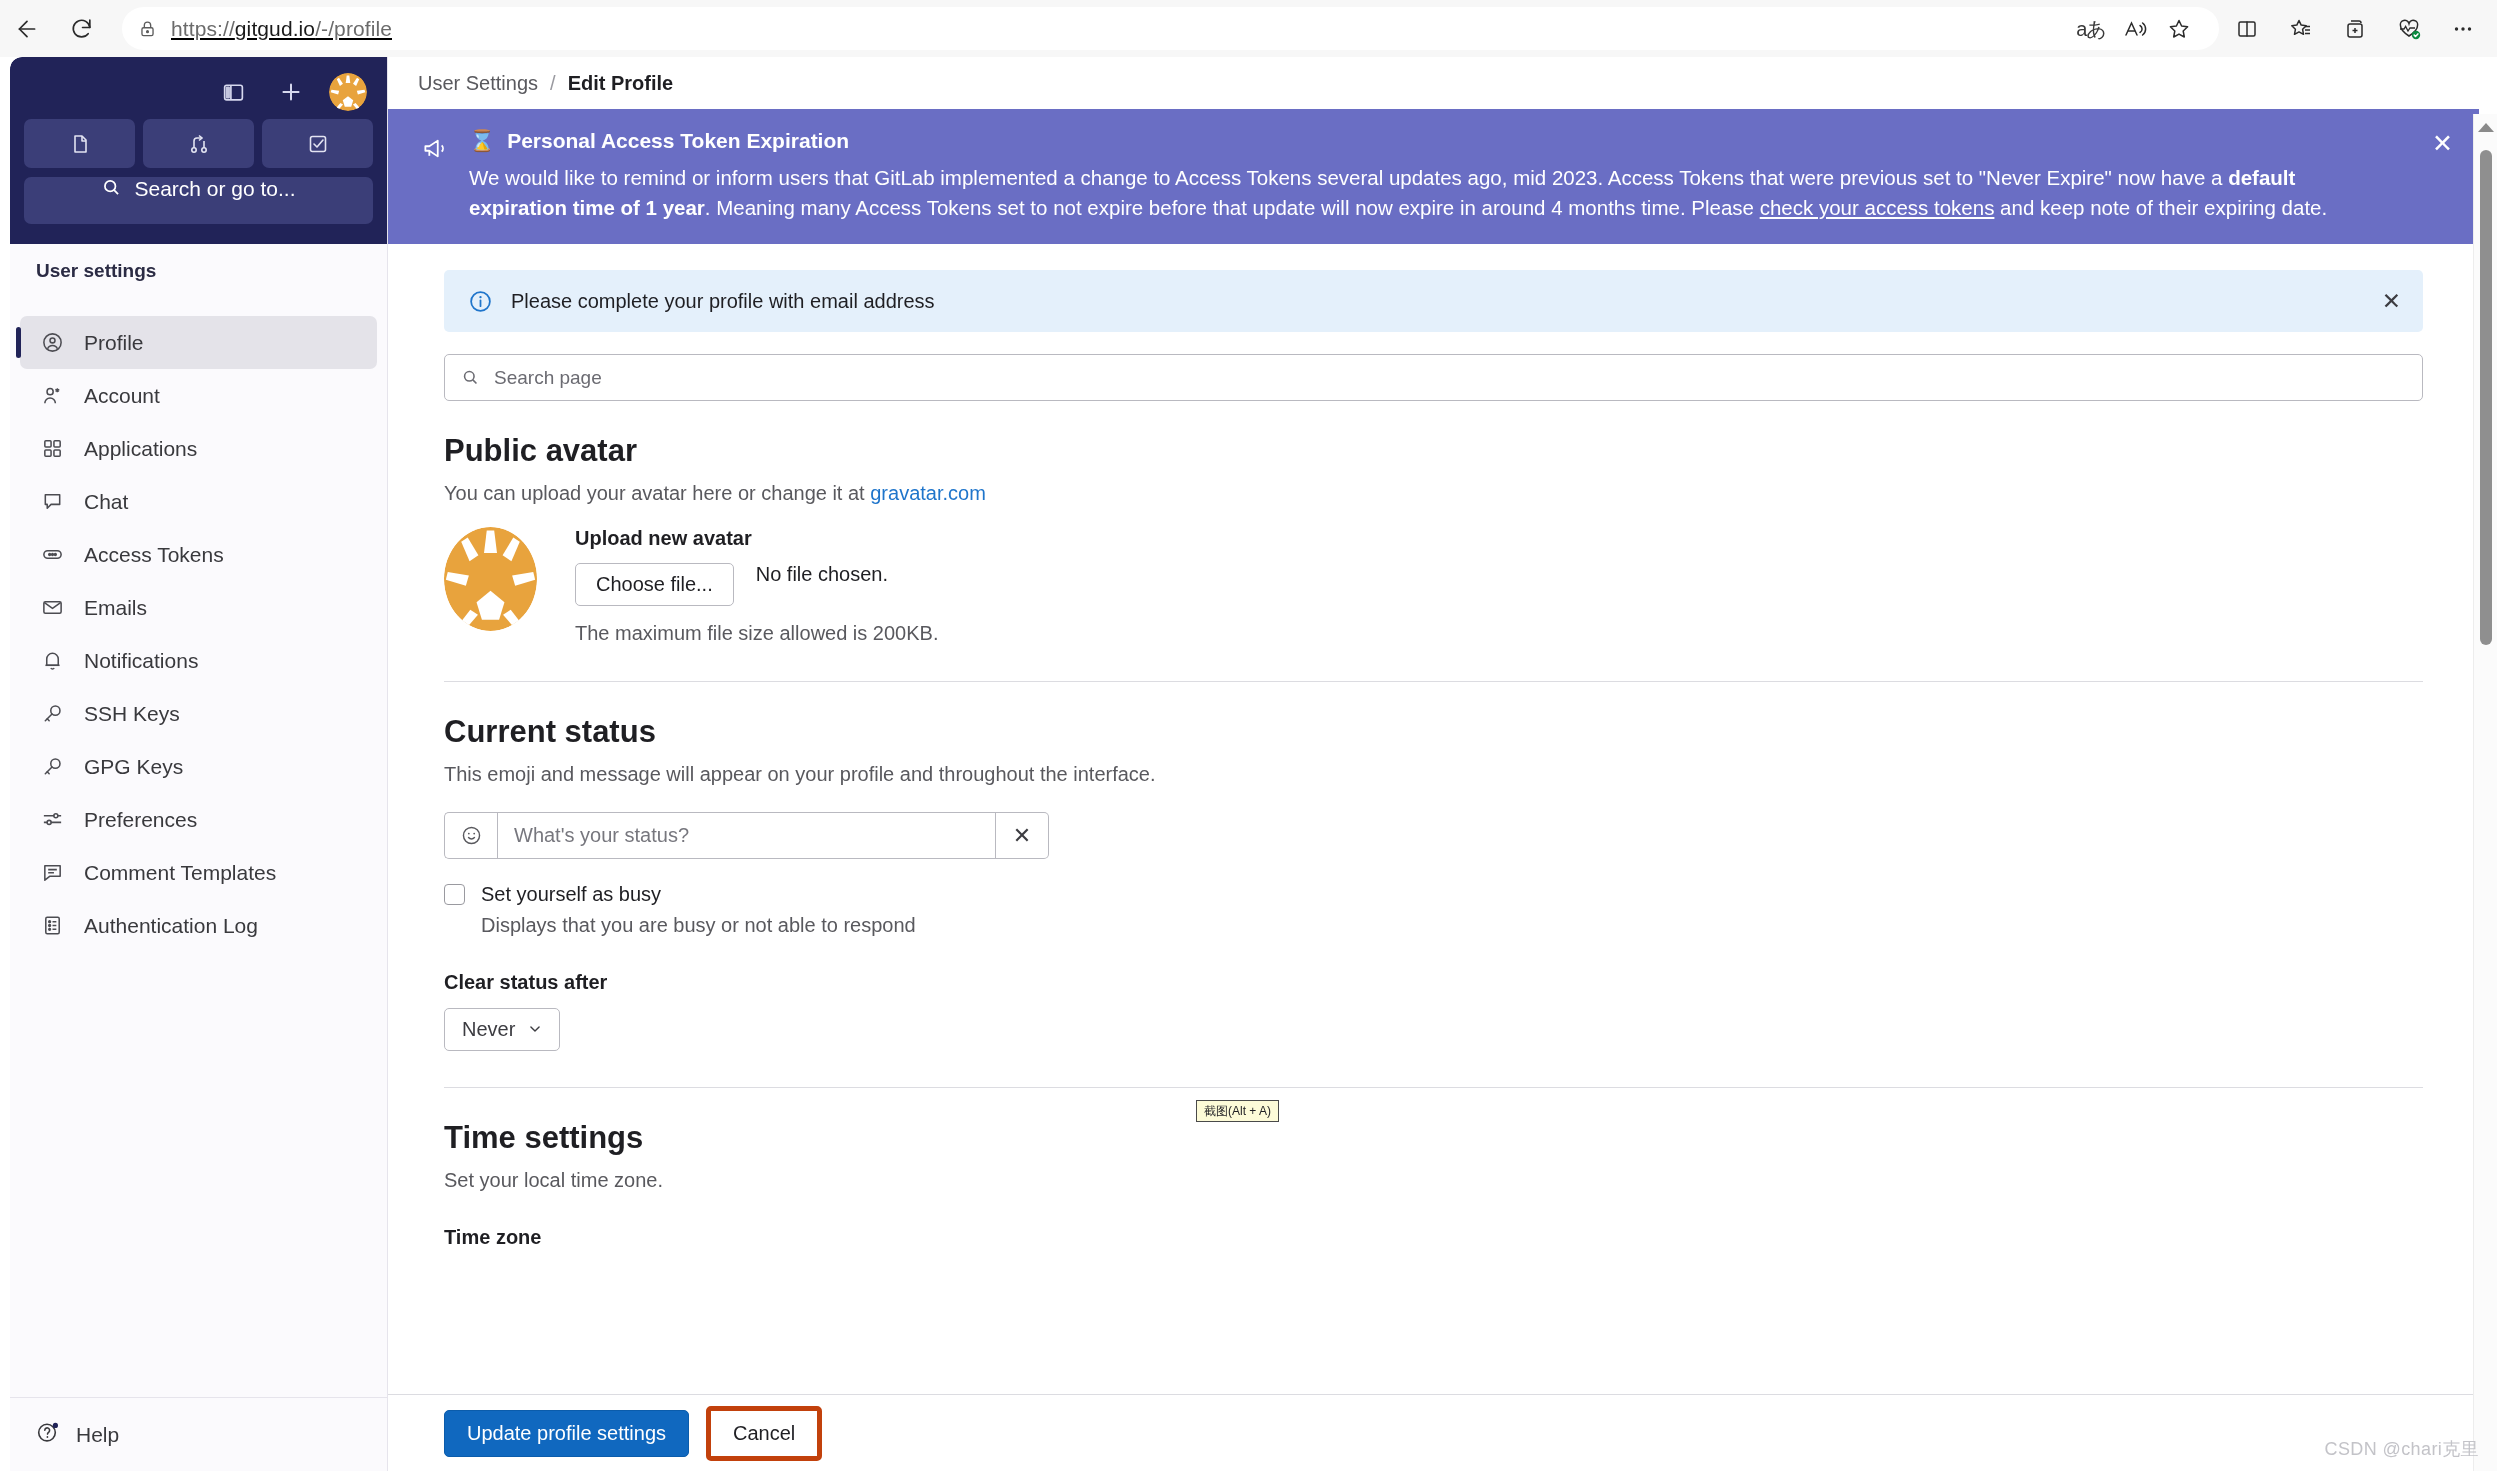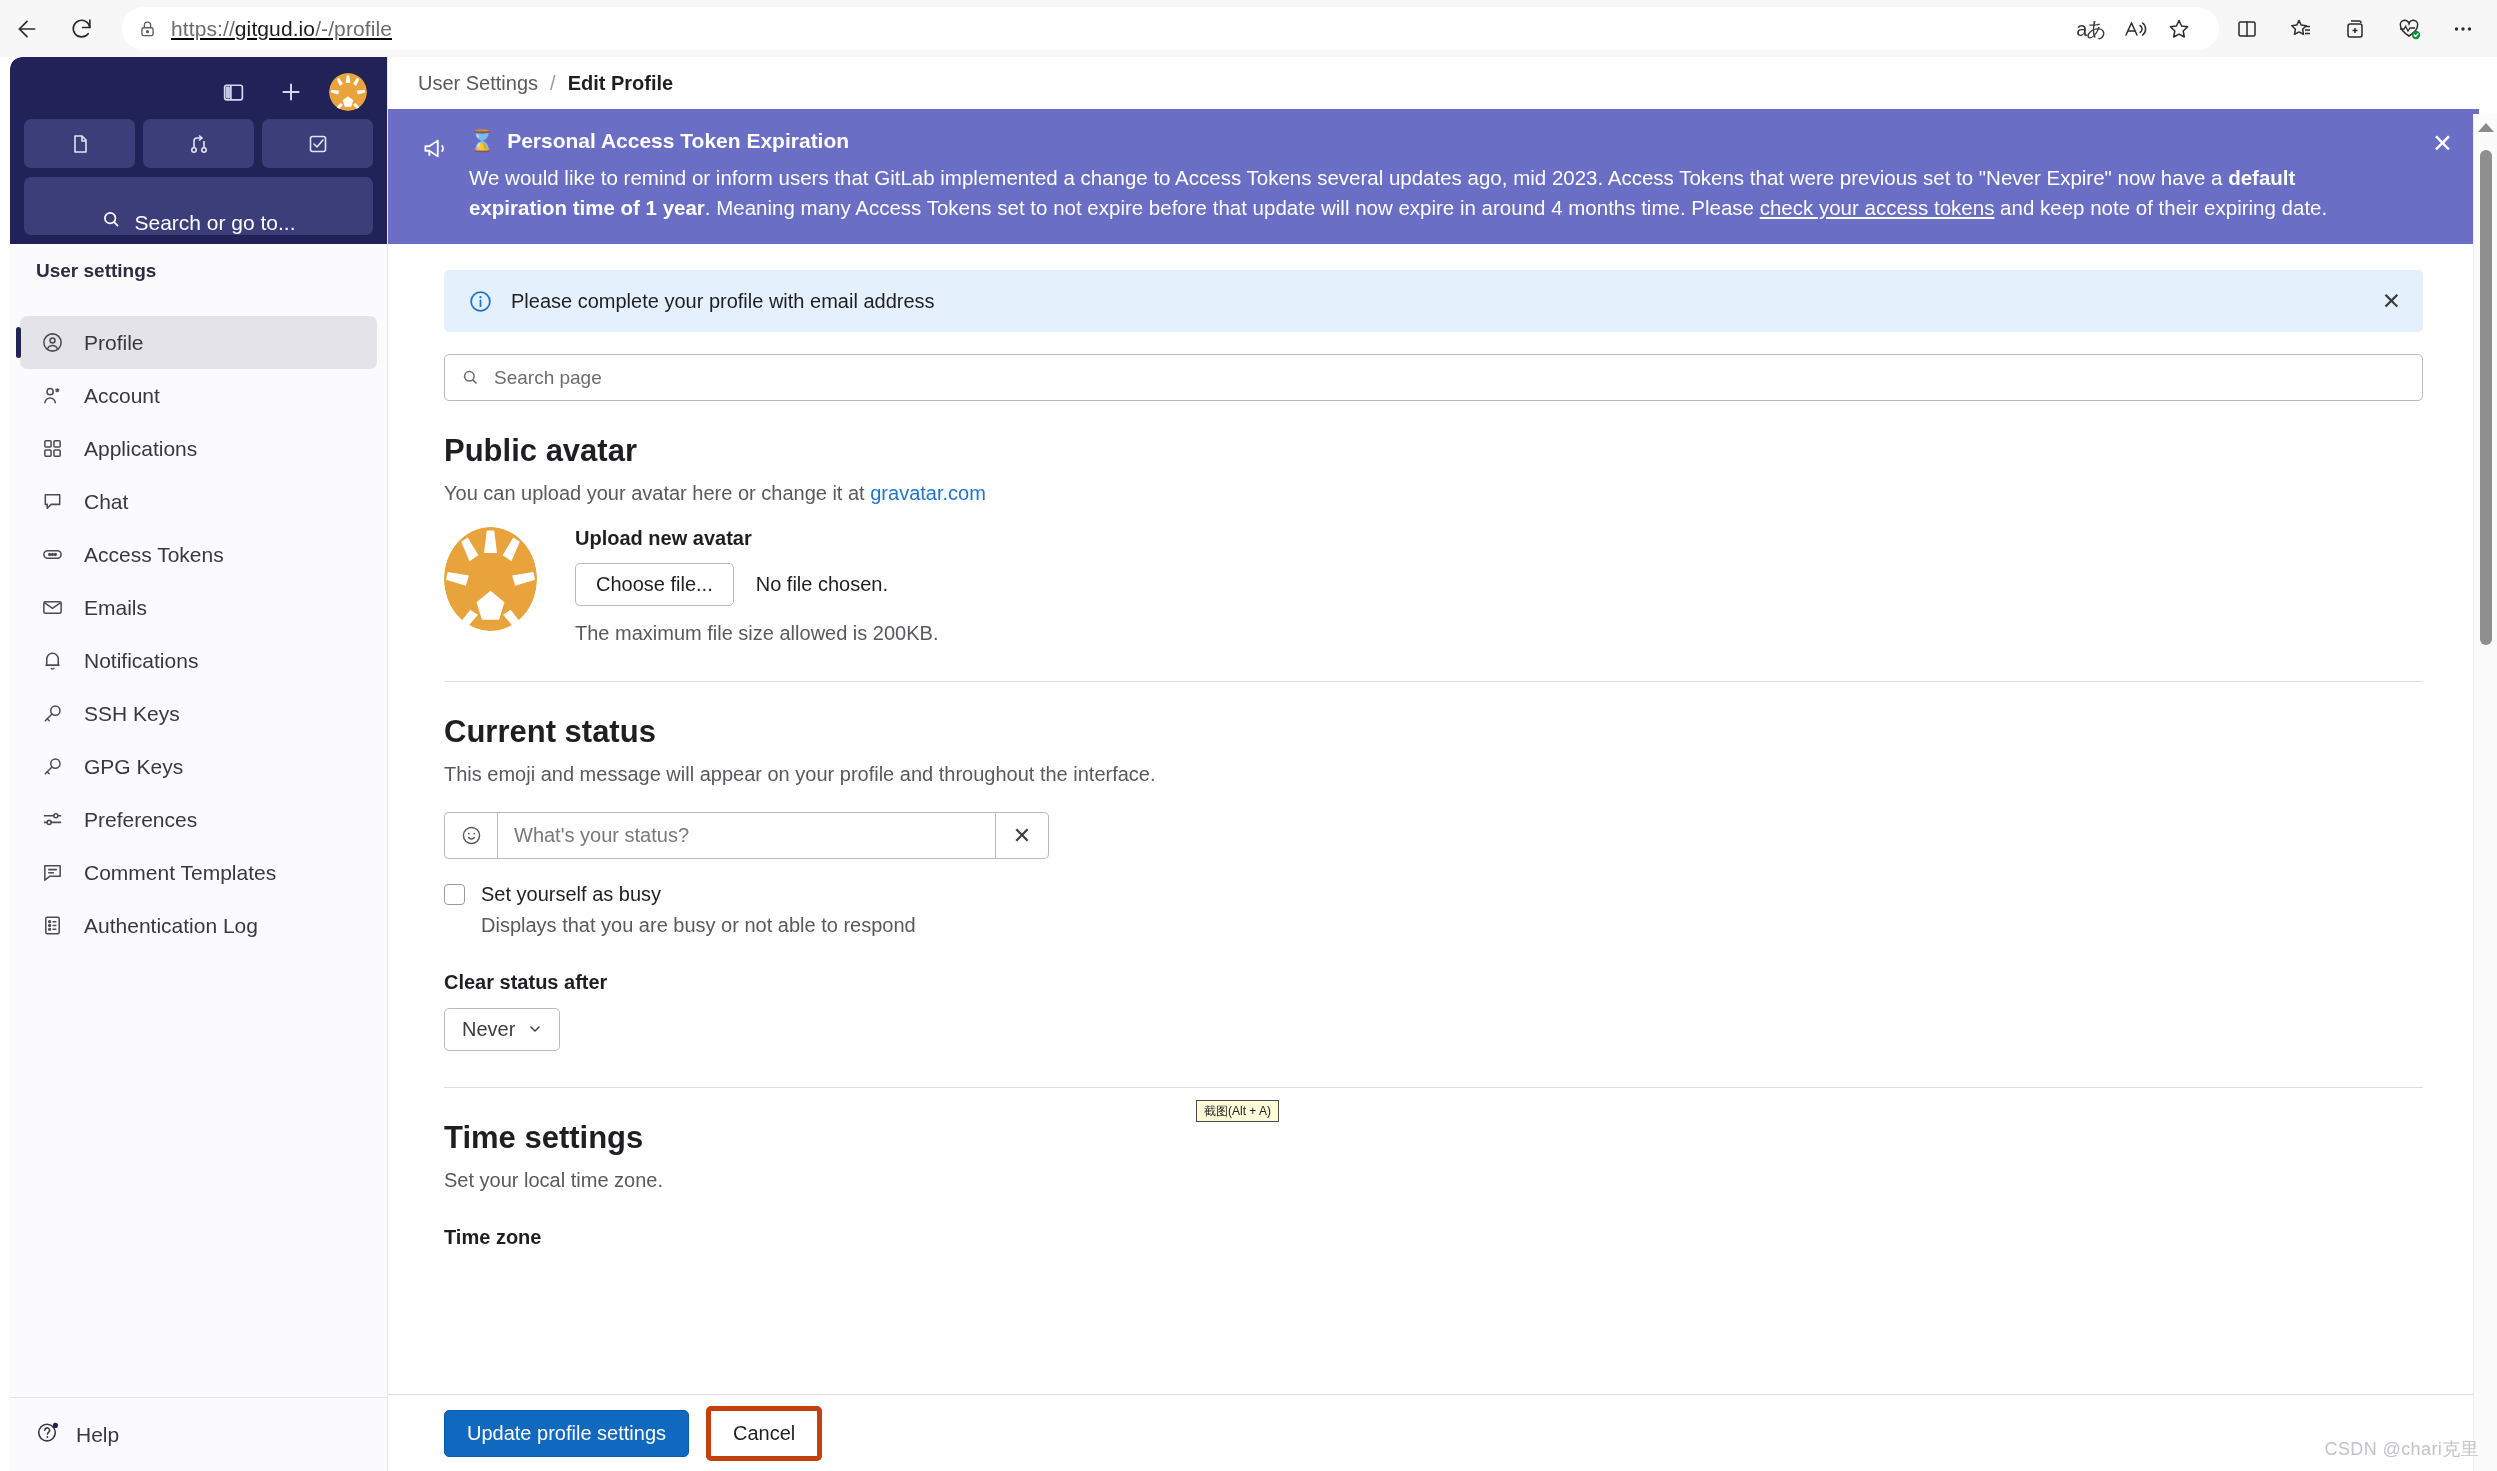--- a/index.html
+++ b/index.html
@@ -68,22 +68,22 @@
   }
   .avatar-sm {
     width: 38px; height: 38px; border-radius: 50%; overflow: hidden; flex: none;
   }
   .sb-btn-row { display: flex; gap: 8px; margin-top: 2px; }
   .sb-sq-btn {
     flex: 1; height: 49px; background: #3b3e78; border-radius: 7px;
     display: flex; align-items: center; justify-content: center; color: #e3e4f2;
   }
   .sb-search {
-    margin-top: 9px; height: 58px; background: #3b3e78; border-radius: 7px;
-    display: flex; align-items: flex-end; justify-content: center; gap: 12px;
+    margin-top: 9px; height: 47px; background: #3b3e78; border-radius: 7px;
+    display: flex; align-items: flex-start; justify-content: center; gap: 12px;
     color: #ffffff; font-size: 21px;
   }
   .sb-section-title {
     padding: 16px 0 10px 26px; font-size: 19px; font-weight: bold; color: #2b2b44;
   }
   .sb-nav { padding: 0 10px; }
   .sb-item {
     display: flex; align-items: center; gap: 18px; height: 53px;
     padding-left: 18px; border-radius: 7px; position: relative;
     color: #39393d; font-size: 21px;
@@ -155,21 +155,21 @@
     font-size: 31px; font-weight: bold; color: #1f1f23; margin-top: 32px;
   }
   .sec-sub { font-size: 20px; color: #59595e; margin-top: 13px; }
   .sec-sub a { color: #1f75cb; text-decoration: none; }
 
   .avatar-row { display: flex; gap: 38px; margin-top: 22px; align-items: flex-start; }
   .avatar-lg {
     width: 93px; height: 104px; border-radius: 50%; overflow: hidden; flex: none;
   }
   .upload-title { font-size: 20px; font-weight: bold; color: #1f1f23; }
-  .file-row { display: flex; align-items: center; gap: 22px; margin-top: 13px; }
+  .file-row { display: flex; gap: 22px; margin-top: 13px; }
   .choose-btn {
     border: 1px solid #b9b9c0; border-radius: 5px; padding: 9px 20px;
     font-size: 20px; color: #1f1f23; background: #ffffff;
   }
   .no-file { font-size: 20px; color: #1f1f23; }
   .file-hint { font-size: 20px; color: #59595e; margin-top: 16px; }
 
   .divider { height: 1px; background: #dcdce1; margin-top: 36px; }
 
   .status-input-row { display: flex; margin-top: 26px; height: 47px; width: 605px; }

